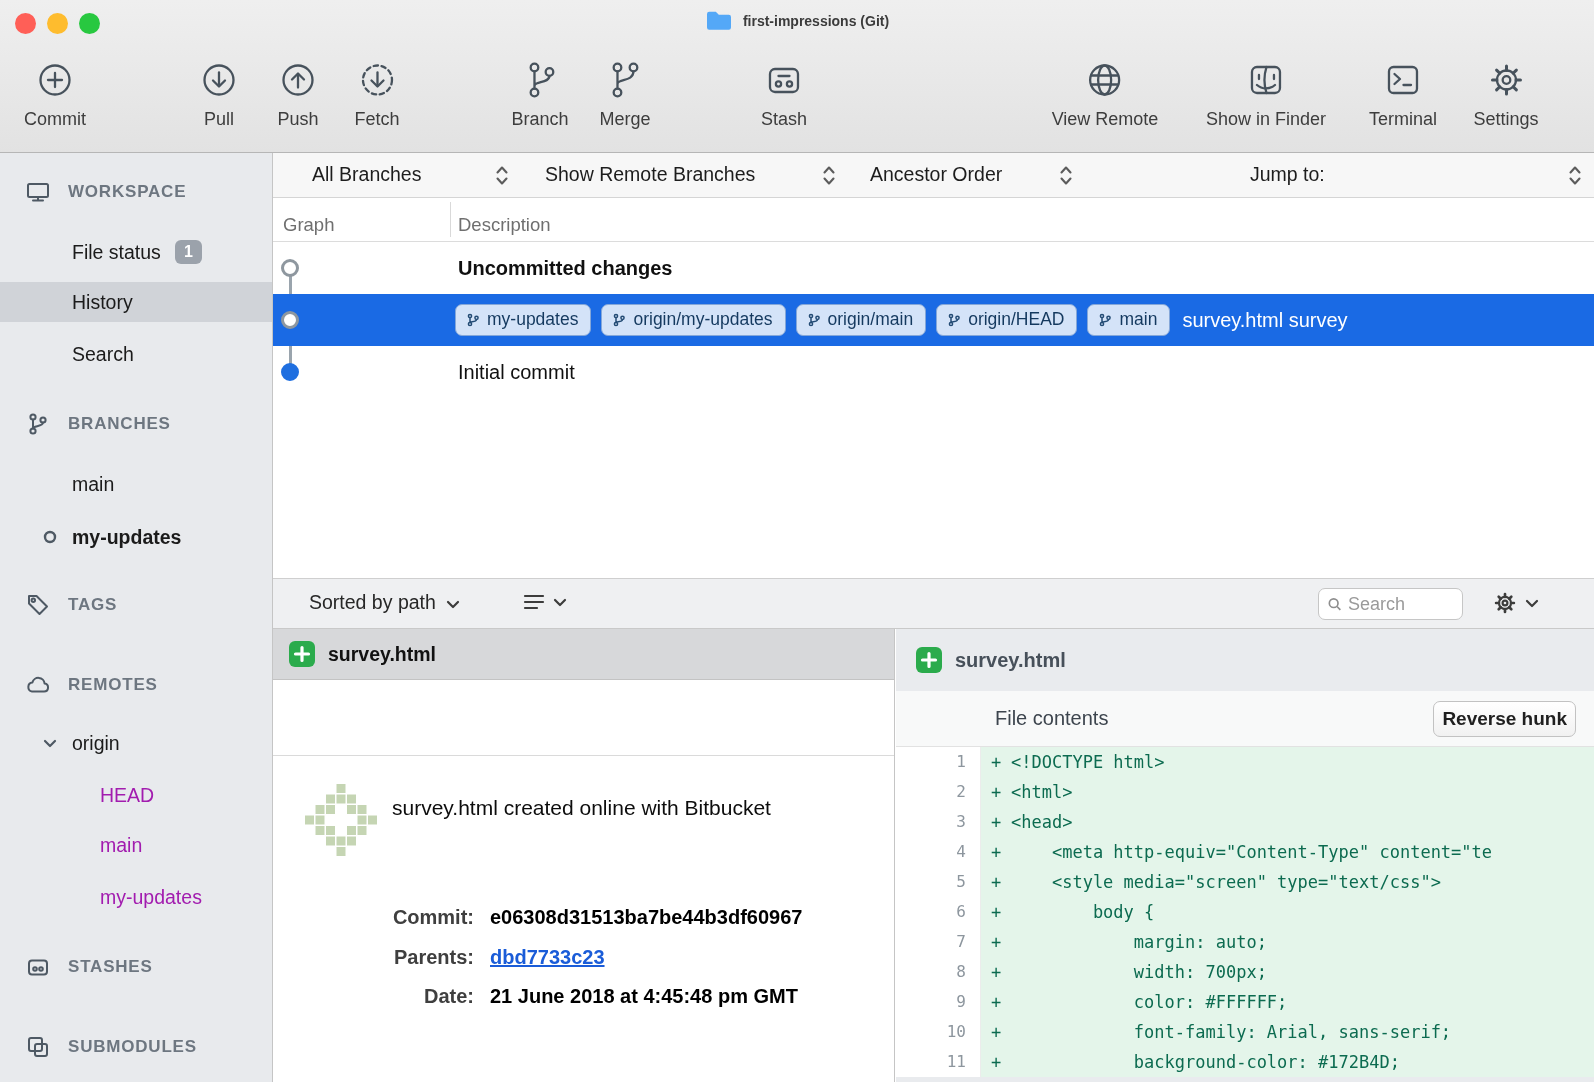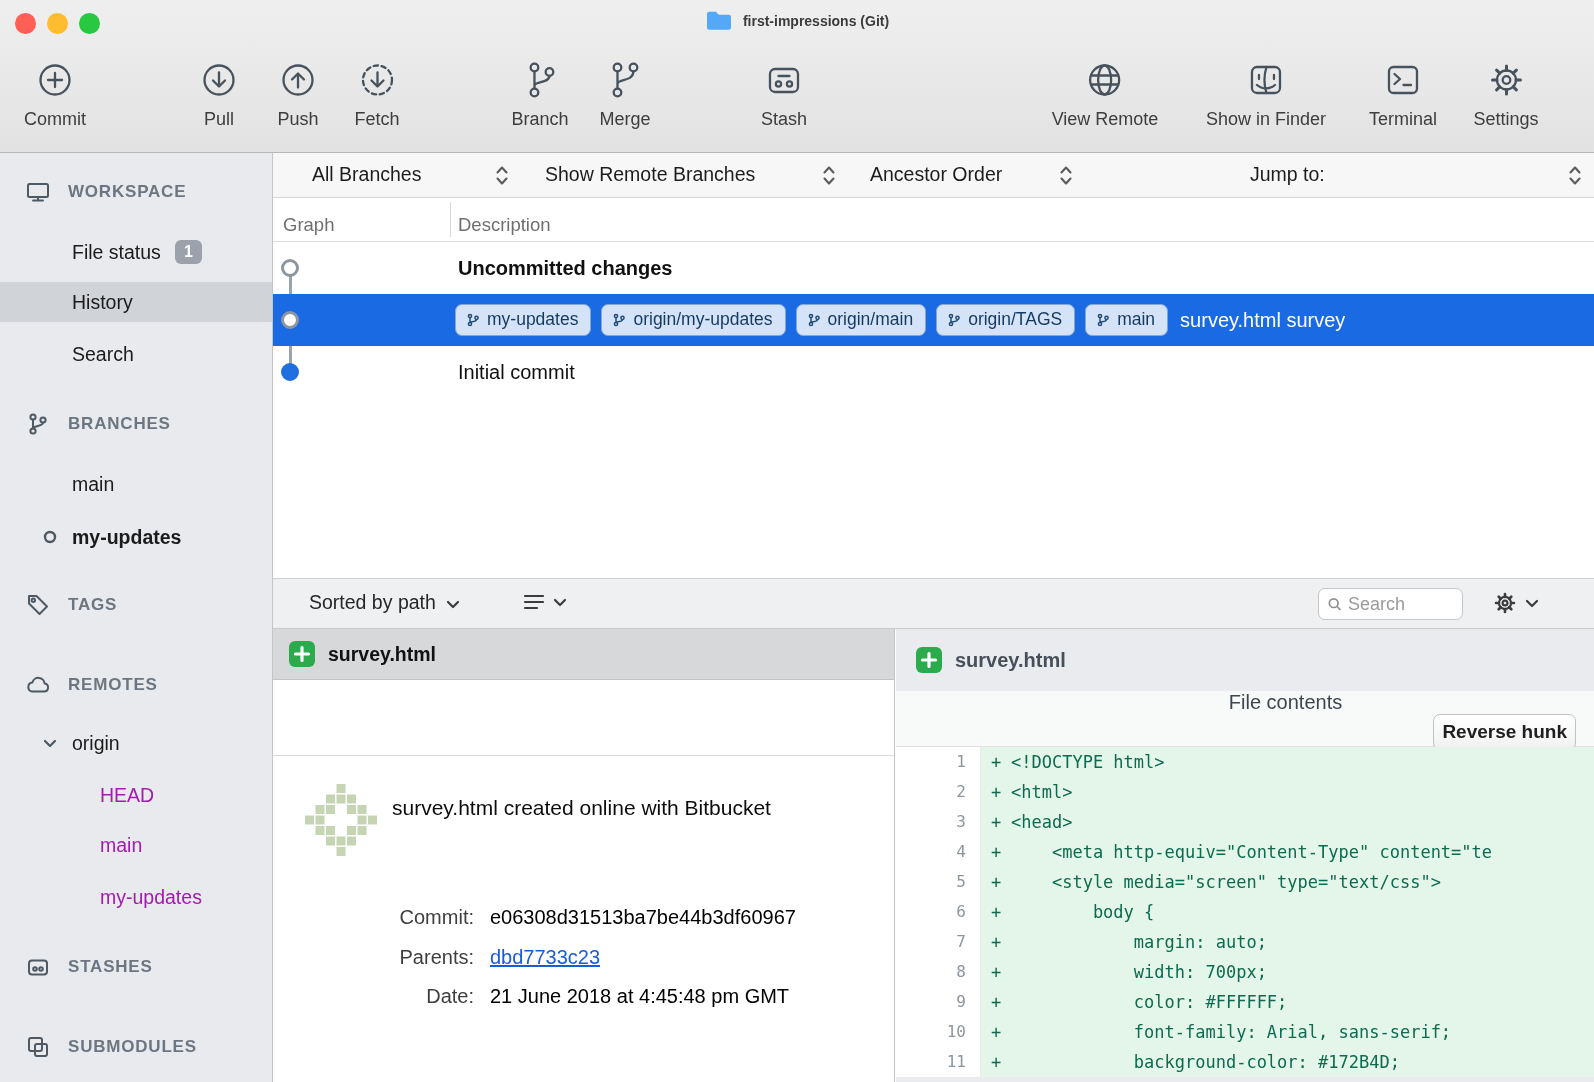--- a/index.html
+++ b/index.html
@@ -78,32 +78,32 @@
 
   
   .leftpane { position:absolute; left:273px; top:629px; width:622px; bottom:0; background:#fff;
               border-right:1px solid #c5c5c5; overflow:hidden; }
   .filerow { height:51px; background:#d7d8da; border-bottom:1px solid #c3c3c3; display:flex; align-items:center; gap:13px; padding-left:16px; }
   .filerow .fname { font-size:19.5px; font-weight:600; color:#111; }
   .listgap { height:76px; border-bottom:1px solid #dadada; background:#fff; }
   .details { position:relative; }
   .avatar { position:absolute; left:32px; top:28px; }
   .ctitle { position:absolute; left:119px; top:40px; font-size:21px; color:#0d0d0d; white-space:nowrap; }
-  .dgrid { position:absolute; left:0; top:142px; right:0; }
+  .dgrid { position:absolute; left:0; top:142px; right:0;font-weight:bold; }
   .drow { display:flex; height:39.5px; align-items:center; overflow:hidden; }
   .dlabel { width:217px; text-align:right; padding-right:16px; font-size:20px; color:#3f3f3f; flex:0 0 auto; }
   .dvalue { font-size:20px; color:#000; white-space:nowrap; overflow:hidden; }
   .dvalue.link { color:#1a5cd8; text-decoration:underline; cursor:pointer; }
 
   
   .rightpane { position:absolute; left:896px; top:629px; right:0; bottom:0; background:#e9ebee; overflow:hidden; }
   .rp-header { height:62px; display:flex; align-items:center; gap:13px; padding-left:20px; }
   .rp-header .fname { font-size:20px; font-weight:bold; color:#47505a; }
   .fcbar { position:absolute; left:0; right:0; top:62px; height:56px; background:#f8f9f9; border-bottom:1px solid #e2e2e2;
-           display:flex; align-items:center; padding-left:99px; padding-right:18px;flex-direction:column; }
+           display:flex; align-items:center; padding-left:99px; padding-right:18px; }
   .fcbar .fctitle { font-size:20px; color:#3d454e; }
   .revbtn { margin-left:auto; padding:6px 8px; font-size:19px; color:#1f1f1f; background:linear-gradient(#ffffff,#f1f1f1);
             border:1px solid #c2c2c2; border-radius:7px; cursor:default;font-weight:bold; }
   .diff { position:absolute; left:0; right:0; top:118px; bottom:0; overflow:hidden; }
   .dline { display:flex; height:30px; }
   .ln { width:85px; flex:0 0 auto; background:#ffffff; border-right:1px solid #ececec; color:#8d969e;
         font-family:"DejaVu Sans Mono", monospace; font-size:16px; line-height:30px; text-align:right; padding-right:14px; }
   .mk { width:30px; flex:0 0 auto; background:#e4f5ea; color:#0c6b50; font-family:"DejaVu Sans Mono", monospace;
         font-size:17px; line-height:30px; text-align:center; }
   .code { flex:1; background:#e4f5ea; color:#0c6b50; font-family:"DejaVu Sans Mono", monospace;
@@ -382,21 +382,21 @@
             </svg>
           <span>origin/main</span>
         </span>
         <span class="pill">
           <svg width="14" height="14" viewBox="0 0 14 14">
               <circle cx="4" cy="3" r="1.6"></circle>
               <circle cx="4" cy="11" r="1.6"></circle>
               <circle cx="10.5" cy="4.8" r="1.6"></circle>
               <path d="M4 4.6 V9.4 M10.5 6.4 C10.5 9.3 4 8.2 4 9.4"></path>
             </svg>
-          <span>origin/TAGS</span>
+          <span>origin/HEAD</span>
         </span>
         <span class="pill">
           <svg width="14" height="14" viewBox="0 0 14 14">
               <circle cx="4" cy="3" r="1.6"></circle>
               <circle cx="4" cy="11" r="1.6"></circle>
               <circle cx="10.5" cy="4.8" r="1.6"></circle>
               <path d="M4 4.6 V9.4 M10.5 6.4 C10.5 9.3 4 8.2 4 9.4"></path>
             </svg>
           <span>main</span>
         </span>

